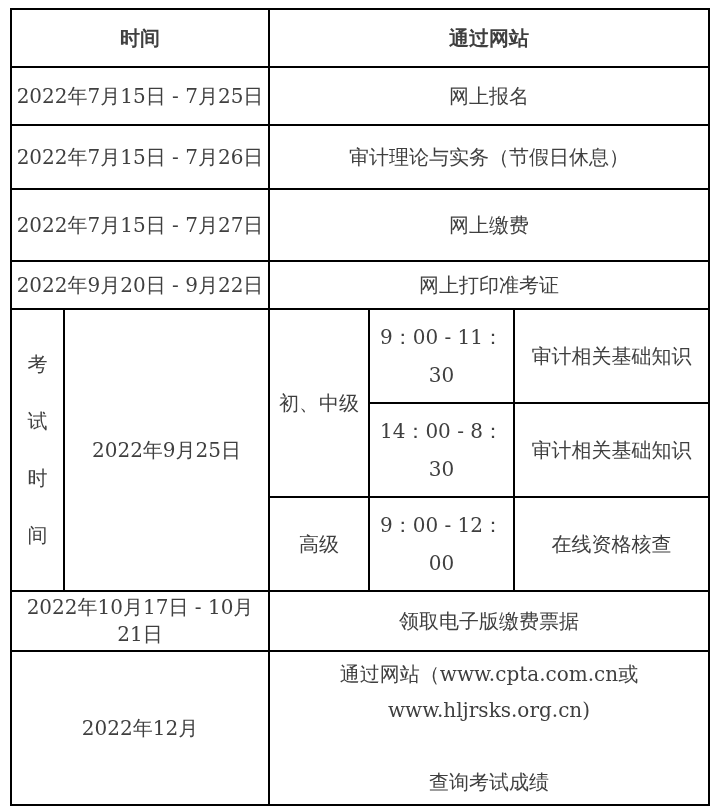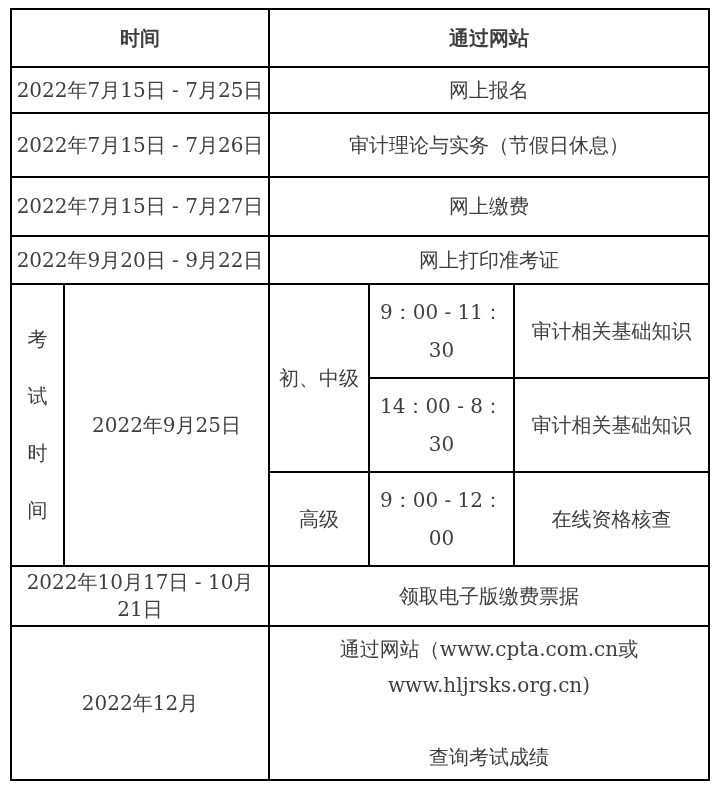--- a/index.html
+++ b/index.html
@@ -68,29 +68,29 @@
       <col style="width:145px">
       <col style="width:195px">
     </colgroup>
 
     <tbody>
         <tr style="height:58px">
       <td colspan="2" class="th">时间</td>
       <td colspan="3" class="th">通过网站</td>
     </tr>
 
-    <tr style="height:46px">
+    <tr style="height:58px">
       <td colspan="2">2022年7月15日 - 7月25日</td>
       <td colspan="3">网上报名</td>
     </tr>
     <tr style="height:64px">
       <td colspan="2">2022年7月15日 - 7月26日</td>
       <td colspan="3">审计理论与实务（节假日休息）</td>
     </tr>
-    <tr style="height:59px">
+    <tr style="height:72px">
       <td colspan="2">2022年7月15日 - 7月27日</td>
       <td colspan="3">网上缴费</td>
     </tr>
     <tr style="height:48px">
       <td colspan="2">2022年9月20日 - 9月22日</td>
       <td colspan="3">网上打印准考证</td>
     </tr>
 
     <tr style="height:94px">
       <td rowspan="3" class="vlabel">考

